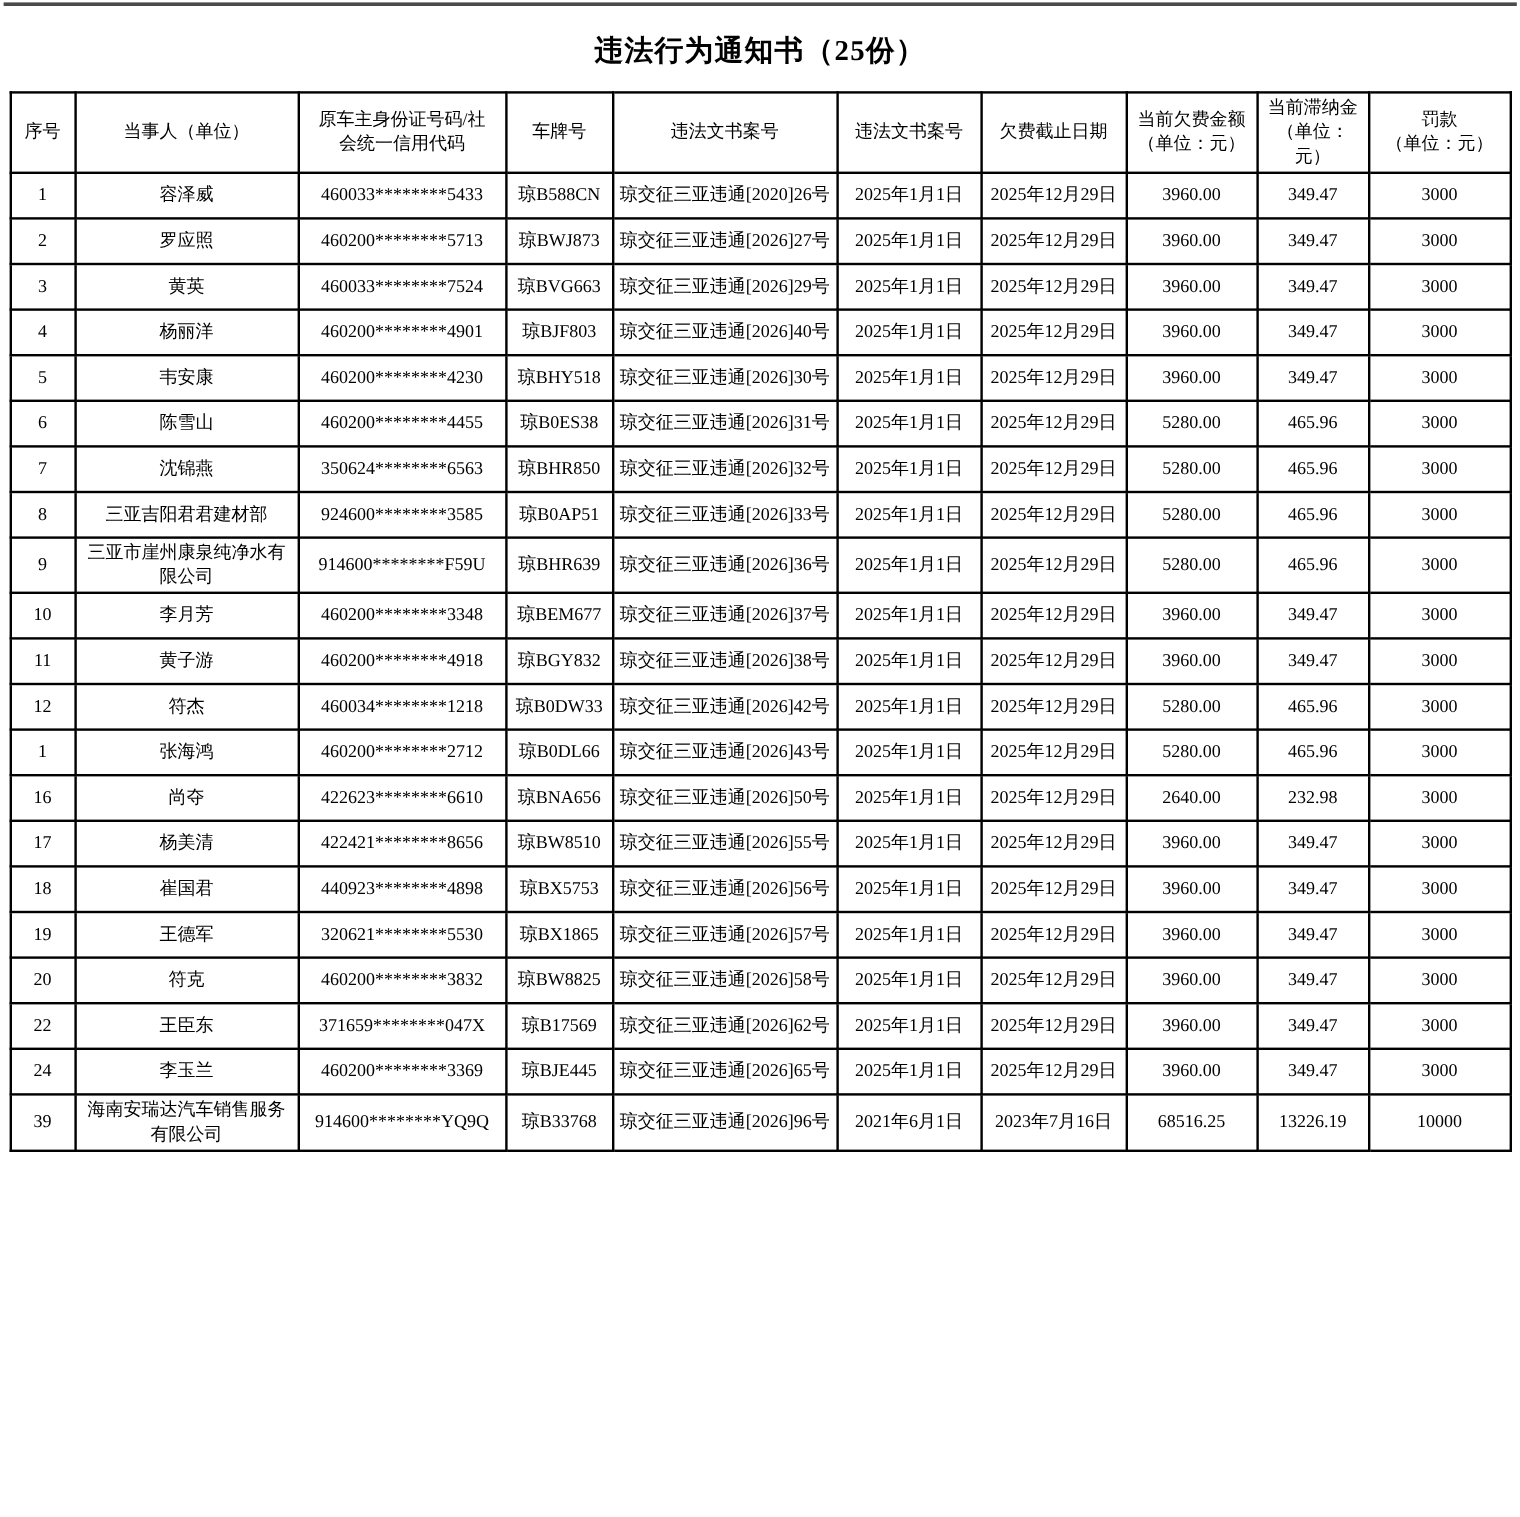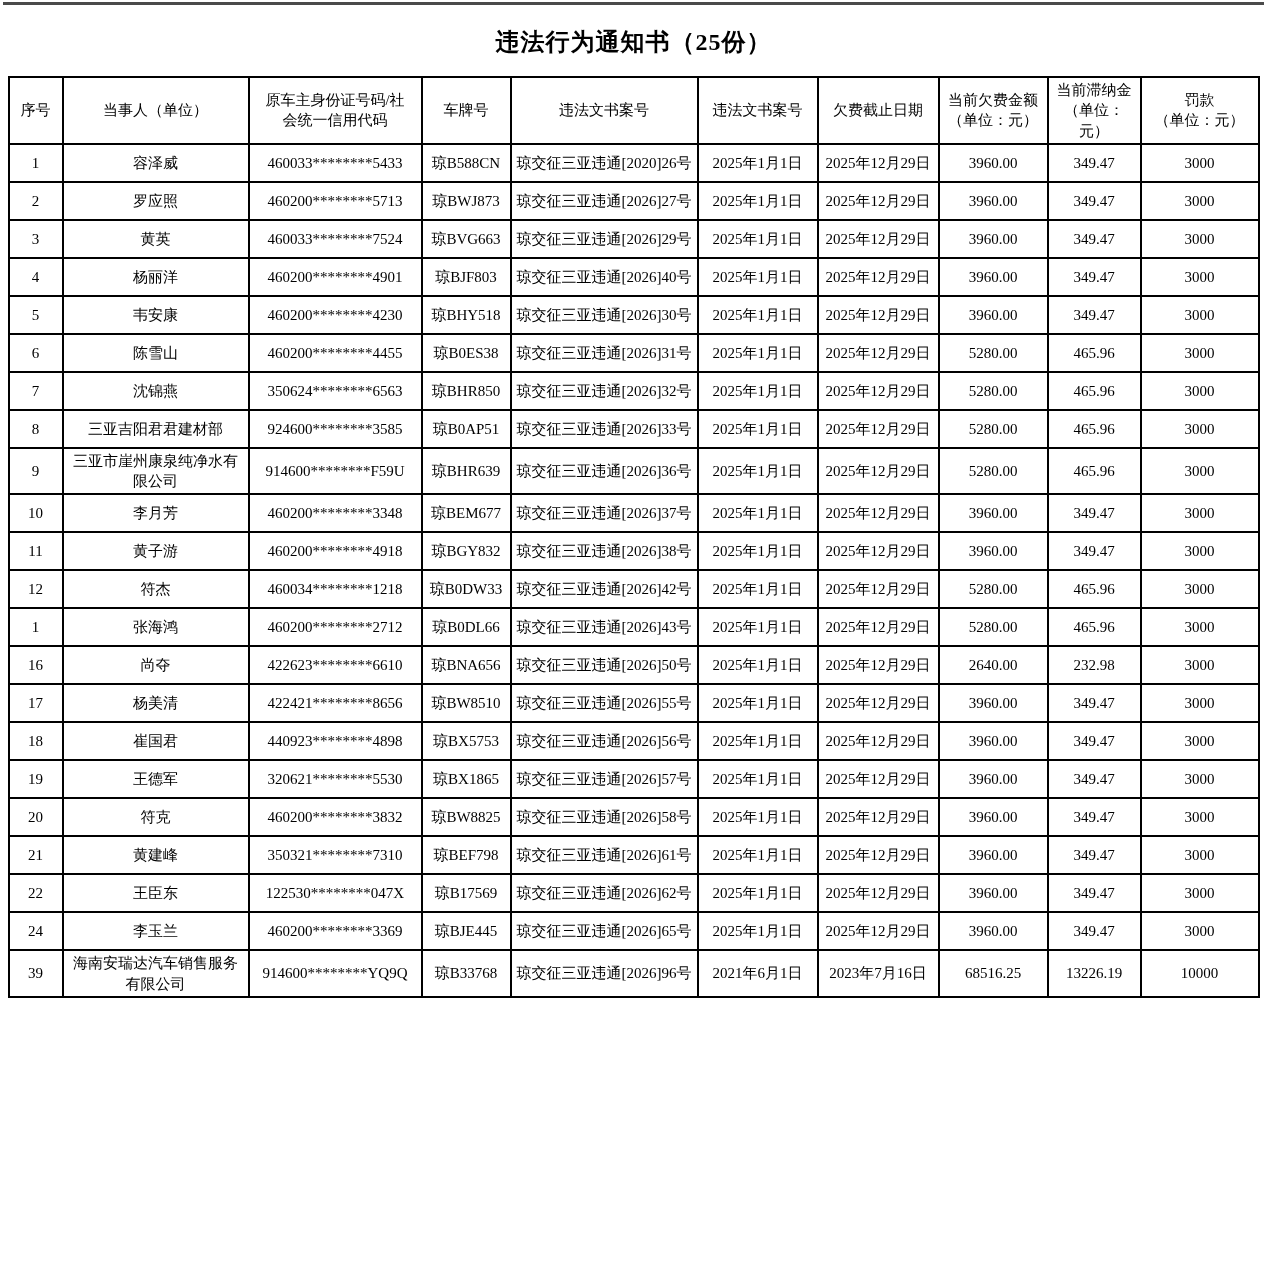--- a/index.html
+++ b/index.html
@@ -321,35 +321,23 @@
           <td>460200********3832</td>
           <td>琼BW8825</td>
           <td>琼交征三亚违通[2026]58号</td>
           <td>2025年1月1日</td>
           <td>2025年12月29日</td>
           <td>3960.00</td>
           <td>349.47</td>
           <td>3000</td>
         </tr>
         <tr>
-          <td>21</td>
-          <td>黄建峰</td>
-          <td>350321********7310</td>
-          <td>琼BEF798</td>
-          <td>琼交征三亚违通[2026]61号</td>
-          <td>2025年1月1日</td>
-          <td>2025年12月29日</td>
-          <td>3960.00</td>
-          <td>349.47</td>
-          <td>3000</td>
-        </tr>
-        <tr>
           <td>22</td>
           <td>王臣东</td>
-          <td>122530********047X</td>
+          <td>371659********047X</td>
           <td>琼B17569</td>
           <td>琼交征三亚违通[2026]62号</td>
           <td>2025年1月1日</td>
           <td>2025年12月29日</td>
           <td>3960.00</td>
           <td>349.47</td>
           <td>3000</td>
         </tr>
         <tr>
           <td>24</td>

